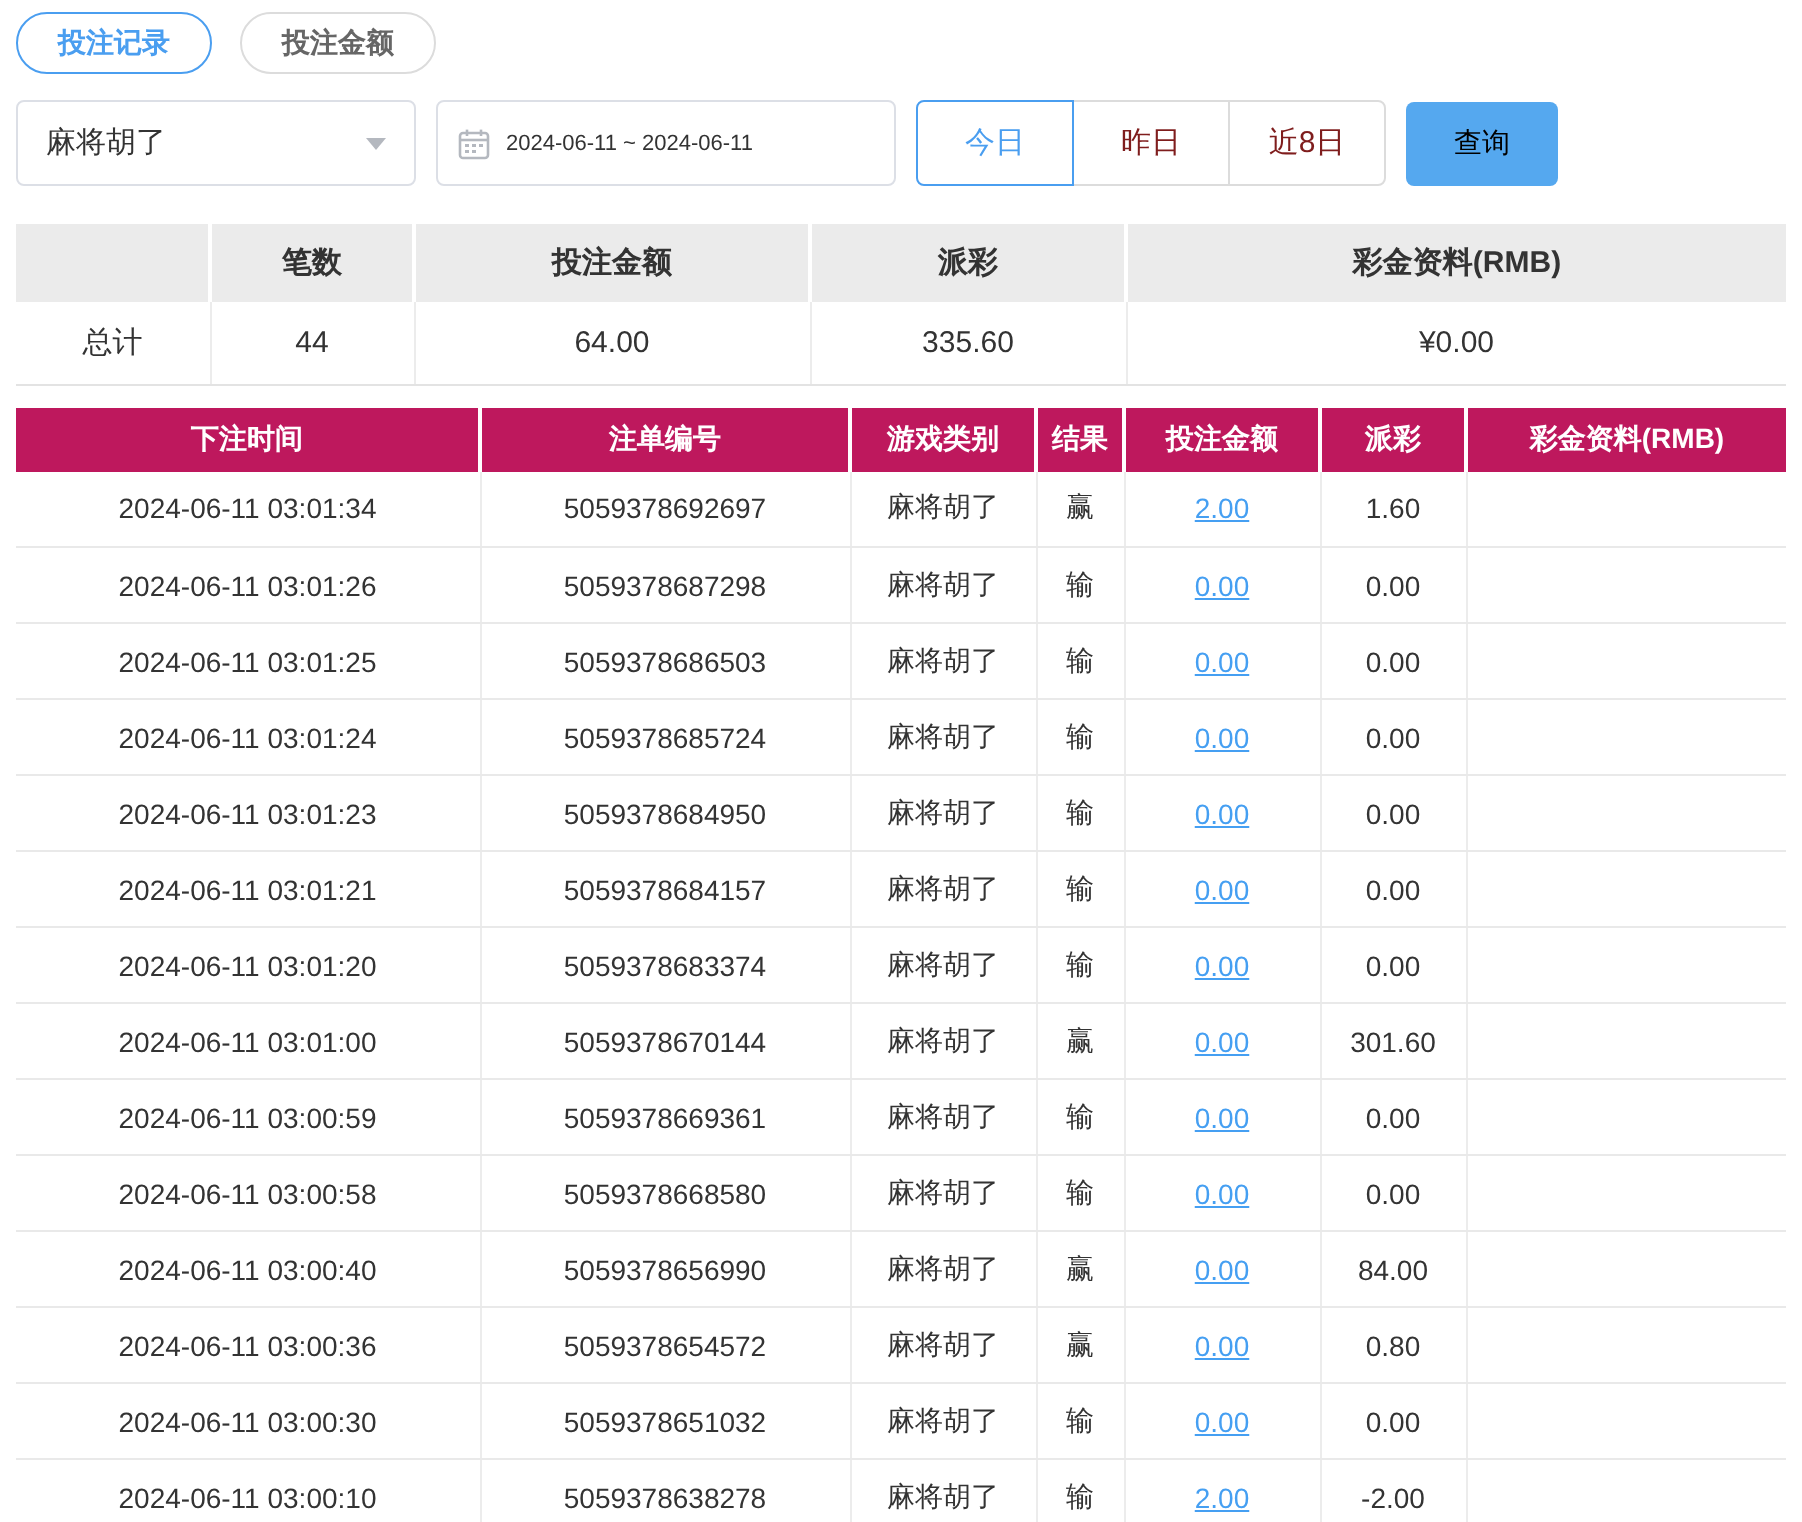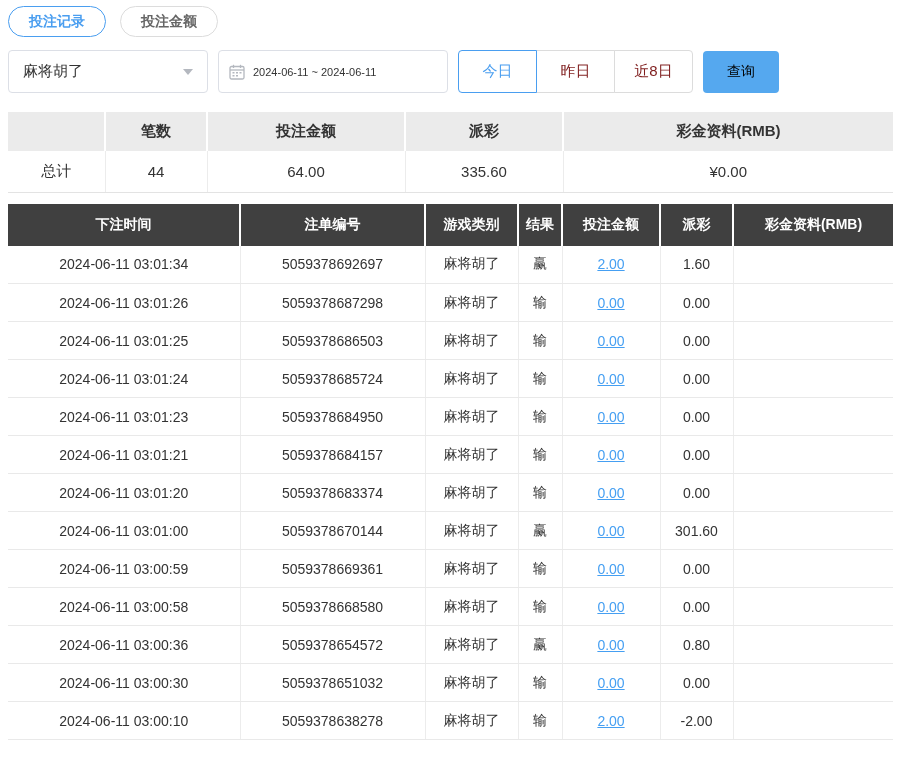--- a/index.html
+++ b/index.html
@@ -42,21 +42,21 @@
 
   .summary { margin-top:19px; font-size:15px; }
   .summary th { height:39px; background:#ebebeb; font-weight:bold; color:#333;
     border-right:2px solid #fff; }
   .summary th:last-child { border-right:none; }
   .summary td { height:41px; background:#fff; border-right:1px solid #ececec;
     border-bottom:1px solid #e3e3e3; }
   .summary td:last-child { border-right:none; }
 
   .records { margin-top:11px; font-size:14px; }
-  .records th { height:42px; background:#404040; color:#fff; font-weight:bold;
+  .records th { height:32px; background:#be185d; color:#fff; font-weight:bold;
     border-right:2px solid #fff; }
   .records th:last-child { border-right:none; }
   .records td { height:38px; background:#fff; border-right:1px solid #ececec;
     border-bottom:1px solid #e9e9e9; color:#333; }
   .records td:last-child { border-right:none; }
   .bet-link { color:#459ff2; text-decoration:underline; cursor:pointer; }
   .neg { color:#f56c6c; }
 </style>
 </head>
 <body>
@@ -232,20 +232,29 @@
         <tr>
           <td>2024-06-11 03:00:58</td>
           <td>5059378668580</td>
           <td>麻将胡了</td>
           <td>输</td>
           <td><a class="bet-link">0.00</a></td>
           <td>0.00</td>
           <td></td>
         </tr>
         <tr>
+          <td>2024-06-11 03:00:40</td>
+          <td>5059378656990</td>
+          <td>麻将胡了</td>
+          <td>赢</td>
+          <td><a class="bet-link">0.00</a></td>
+          <td>84.00</td>
+          <td></td>
+        </tr>
+        <tr>
           <td>2024-06-11 03:00:36</td>
           <td>5059378654572</td>
           <td>麻将胡了</td>
           <td>赢</td>
           <td><a class="bet-link">0.00</a></td>
           <td>0.80</td>
           <td></td>
         </tr>
         <tr>
           <td>2024-06-11 03:00:30</td>

